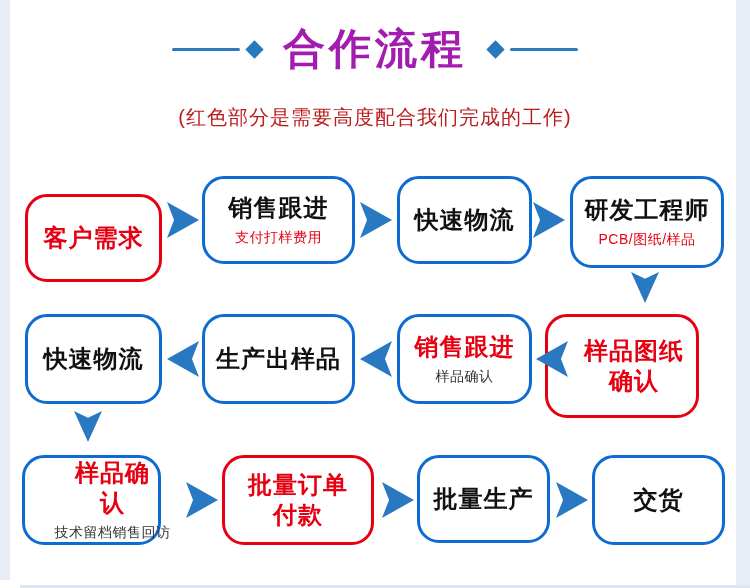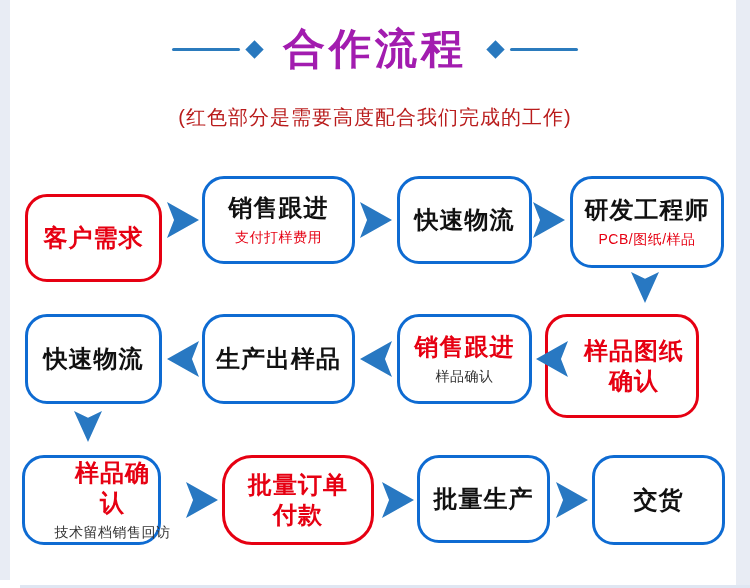--- a/index.html
+++ b/index.html
@@ -130,21 +130,21 @@
     <div class="box-title">快速物流</div>
   </div>
   <div class="arrow down" style="left:74px; top:411px;"></div>
 
   <div class="box" style="left:22px; top:455px; width:139px; height:90px;padding-left:42px;">
     <div class="box-title red">样品确认</div>
     <div class="box-sub">技术留档销售回访</div>
   </div>
   <div class="arrow right" style="left:186px; top:482px;"></div>
 
-  <div class="box red-border" style="left:222px; top:455px; width:152px; height:90px;border-radius:30px;">
+  <div class="box red-border" style="left:222px; top:455px; width:152px; height:90px;">
     <div class="box-title red">批量订单
 付款</div>
   </div>
   <div class="arrow right" style="left:382px; top:482px;"></div>
 
   <div class="box" style="left:417px; top:455px; width:133px; height:88px;">
     <div class="box-title">批量生产</div>
   </div>
   <div class="arrow right" style="left:556px; top:482px;"></div>
 

